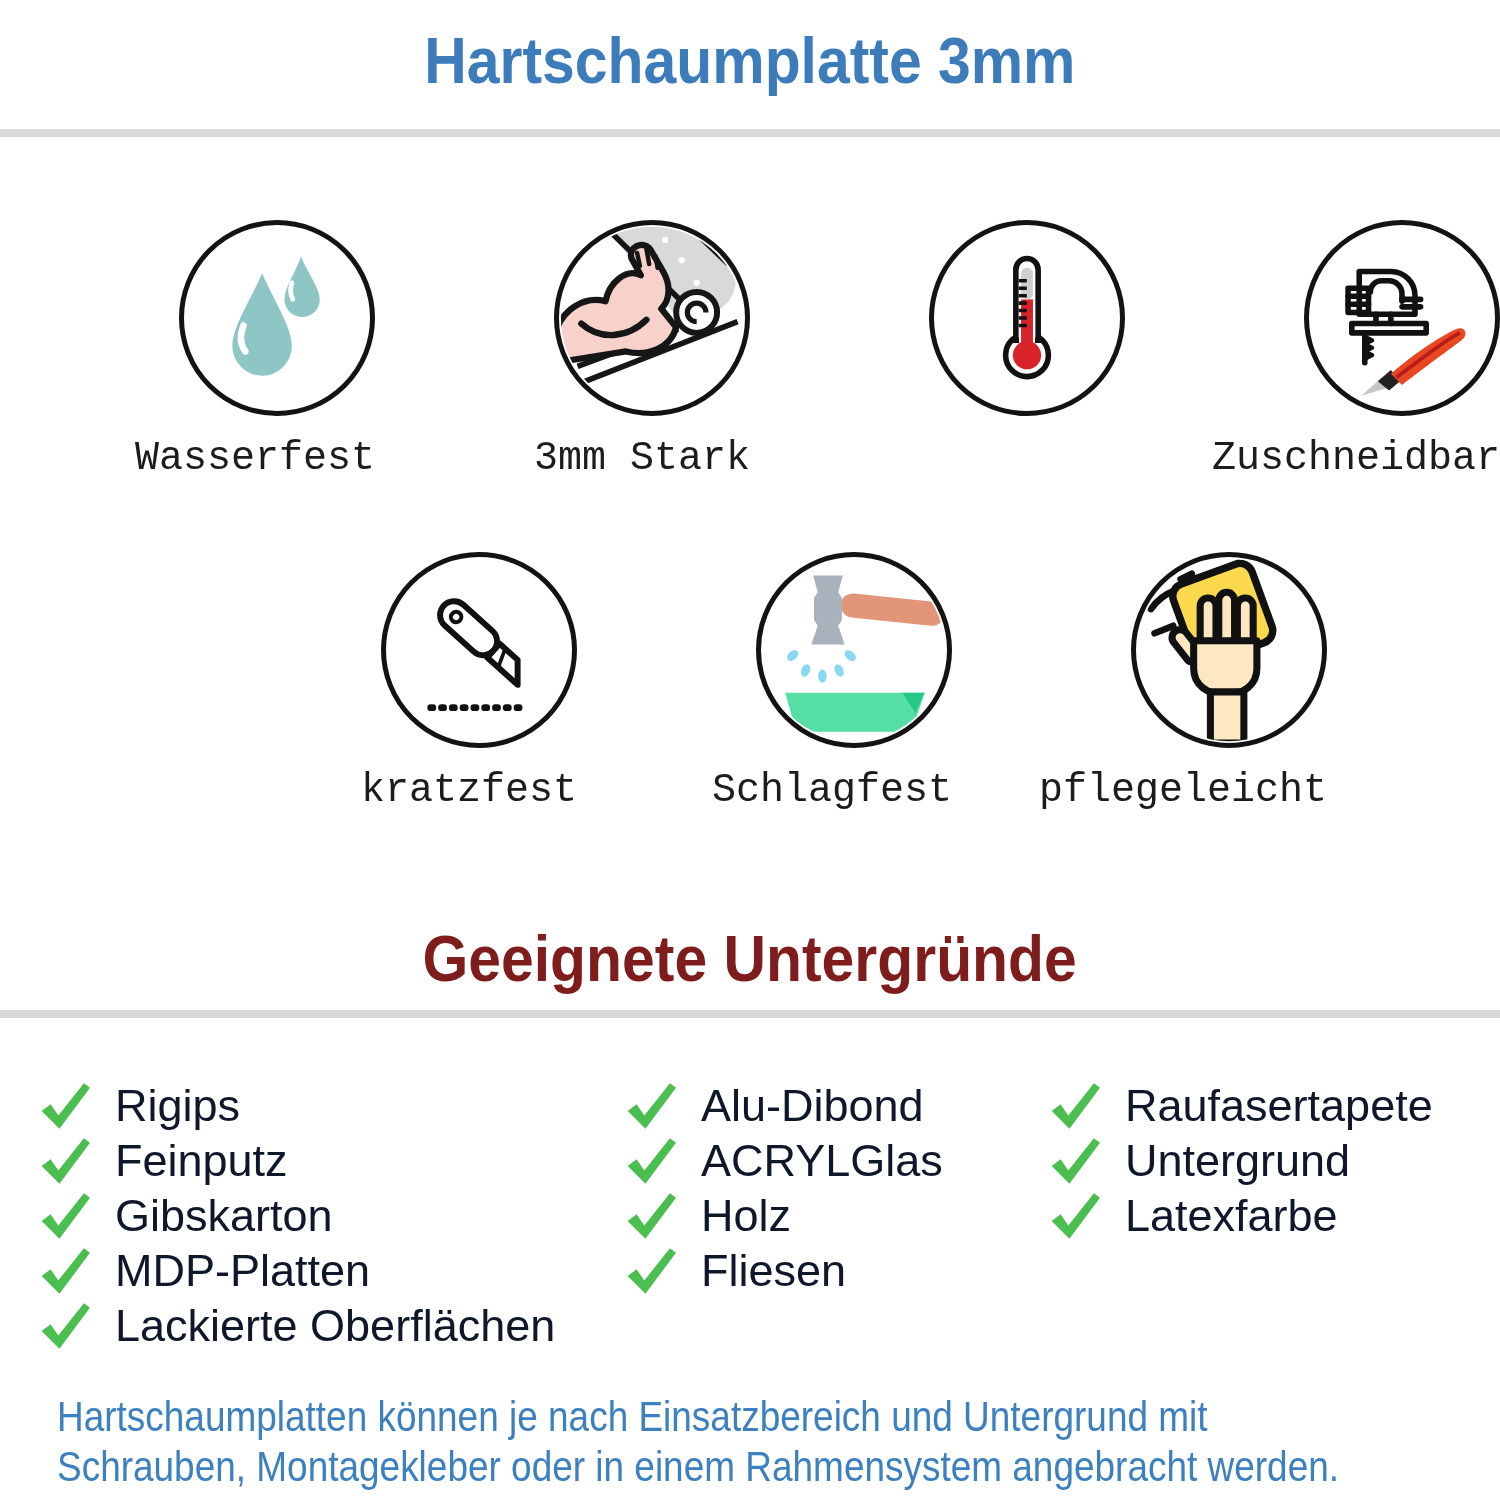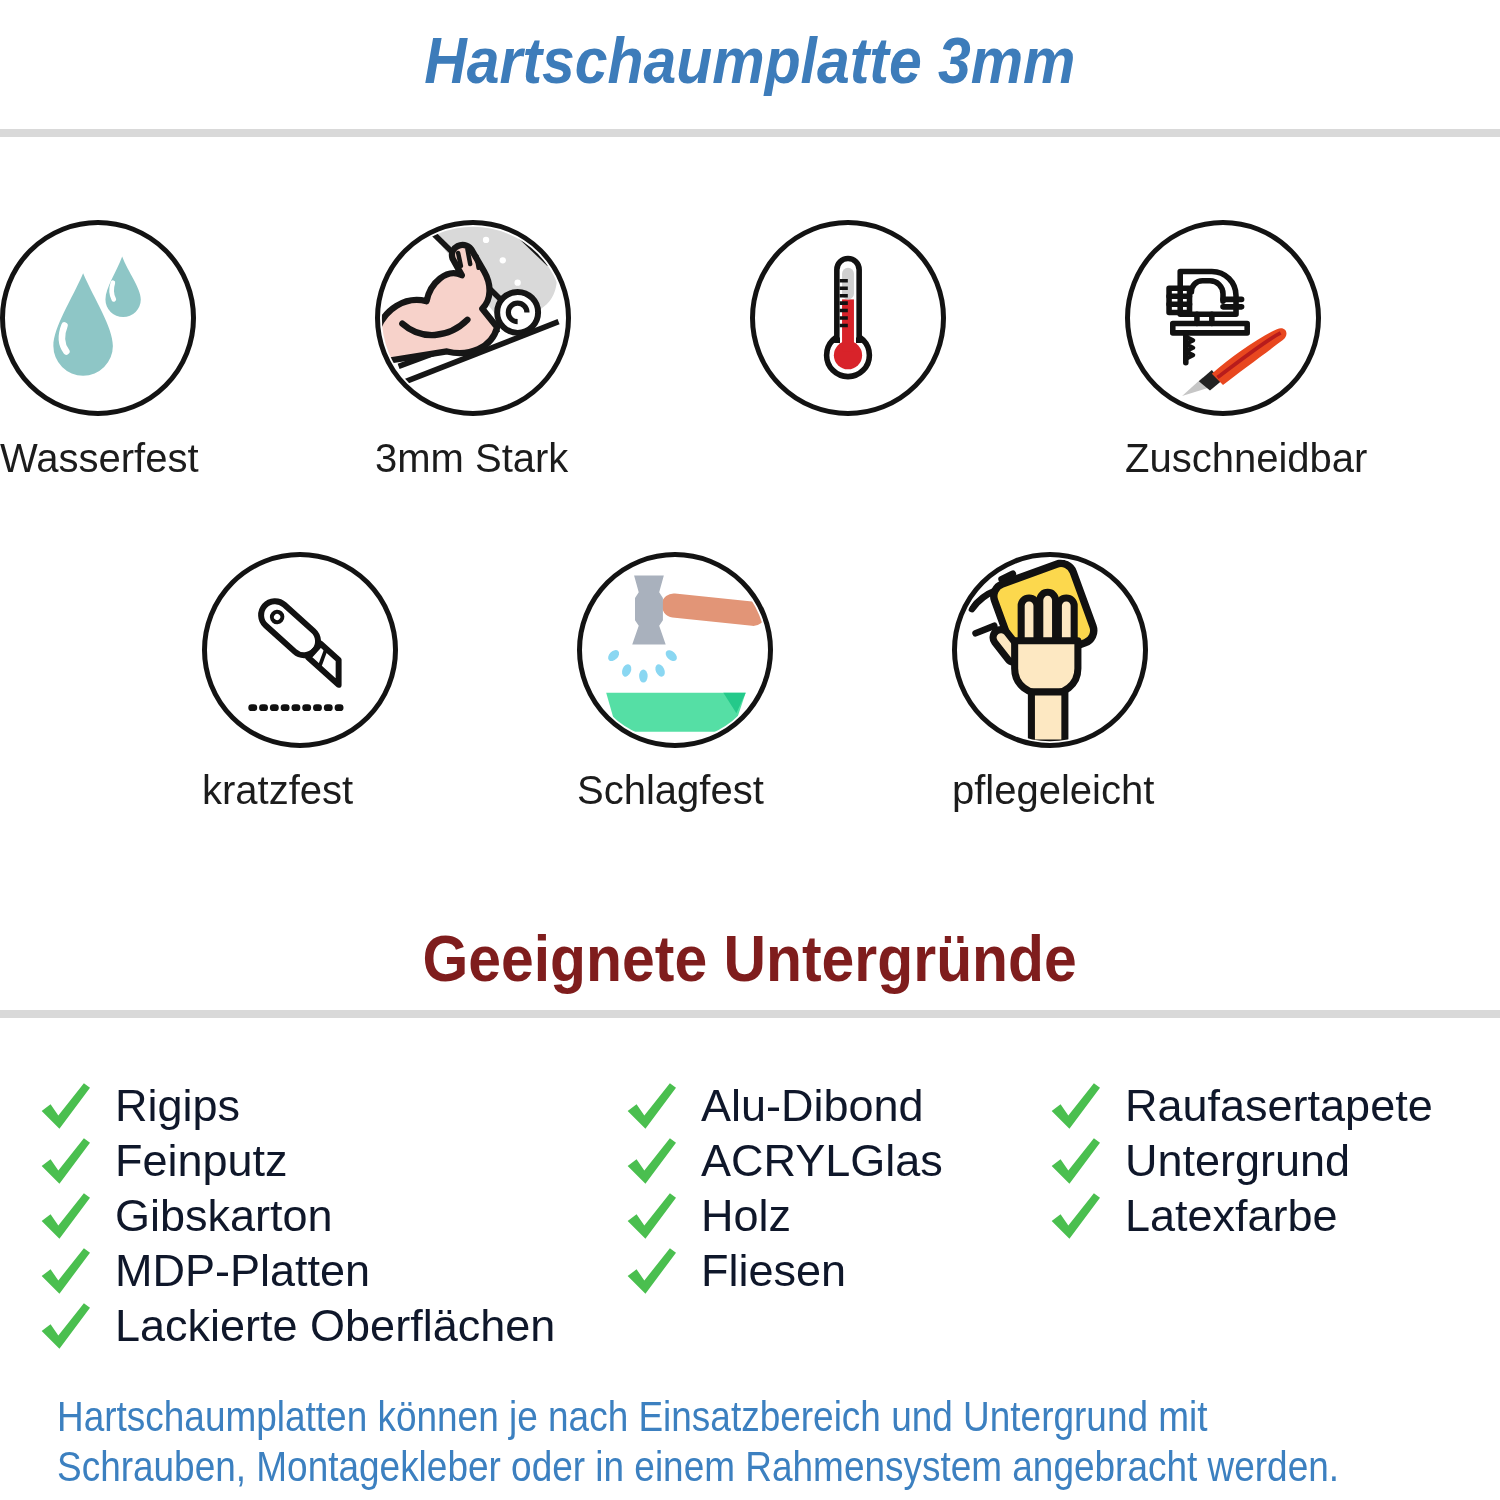--- a/index.html
+++ b/index.html
@@ -1,30 +1,30 @@
 <!DOCTYPE html>
 <html><head>
 <meta charset="utf-8">
 <style>
   html,body{margin:0;padding:0;}
   body{width:1500px;height:1500px;background:#ffffff;position:relative;overflow:hidden;
        font-family:"Liberation Sans", sans-serif;}
   .heading{position:absolute;left:0;right:0;text-align:center;font-size:64px;font-weight:bold;white-space:nowrap;}
   .heading .squeeze{display:inline-block;transform:scaleX(.92);}
-  #title1{top:24px;color:#3d7cba;font-style:italic;}
+  #title1{top:24px;color:#3d7cba;}
   #title2{top:922px;color:#7f1d1d;}
   .divider{position:absolute;left:0;right:0;height:8px;background:#d9d9d9;}
   #divider1{top:129px;}
   #divider2{top:1010px;}
   .feat-row{position:absolute;display:flex;}
   #row1{top:220px;left:0;right:0;}
   #row1 .feature{width:375px;}
   #row2{top:552px;left:202px;width:1125px;}
   #row2 .feature{width:375px;}
-  .feature{display:flex;flex-direction:column;align-items:flex-start;}
+  .feature{display:flex;flex-direction:column;align-items:flex-end;font-family:Liberation Mono, monospace;}
   .icon-circle{width:186px;height:186px;border:5px solid #131313;border-radius:50%;
                background:#fff;position:relative;overflow:hidden;}
   .icon-circle svg{position:absolute;left:0;top:0;width:100%;height:100%;}
   .feature-label{margin-top:20px;font-size:40px;color:#1c1c1c;white-space:nowrap;}
   .check-col{position:absolute;top:1078px;}
   #col1{left:36px;} #col2{left:622px;} #col3{left:1046px;}
   .check-item{height:55px;display:flex;align-items:center;}
   .check-item svg{width:58px;height:50px;flex:0 0 auto;margin-right:21px;}
   .check-item span{font-size:45px;color:#0f172a;white-space:nowrap;}
   #footer{position:absolute;top:1392px;left:57px;color:#3c80c0;font-size:42px;line-height:50px;

